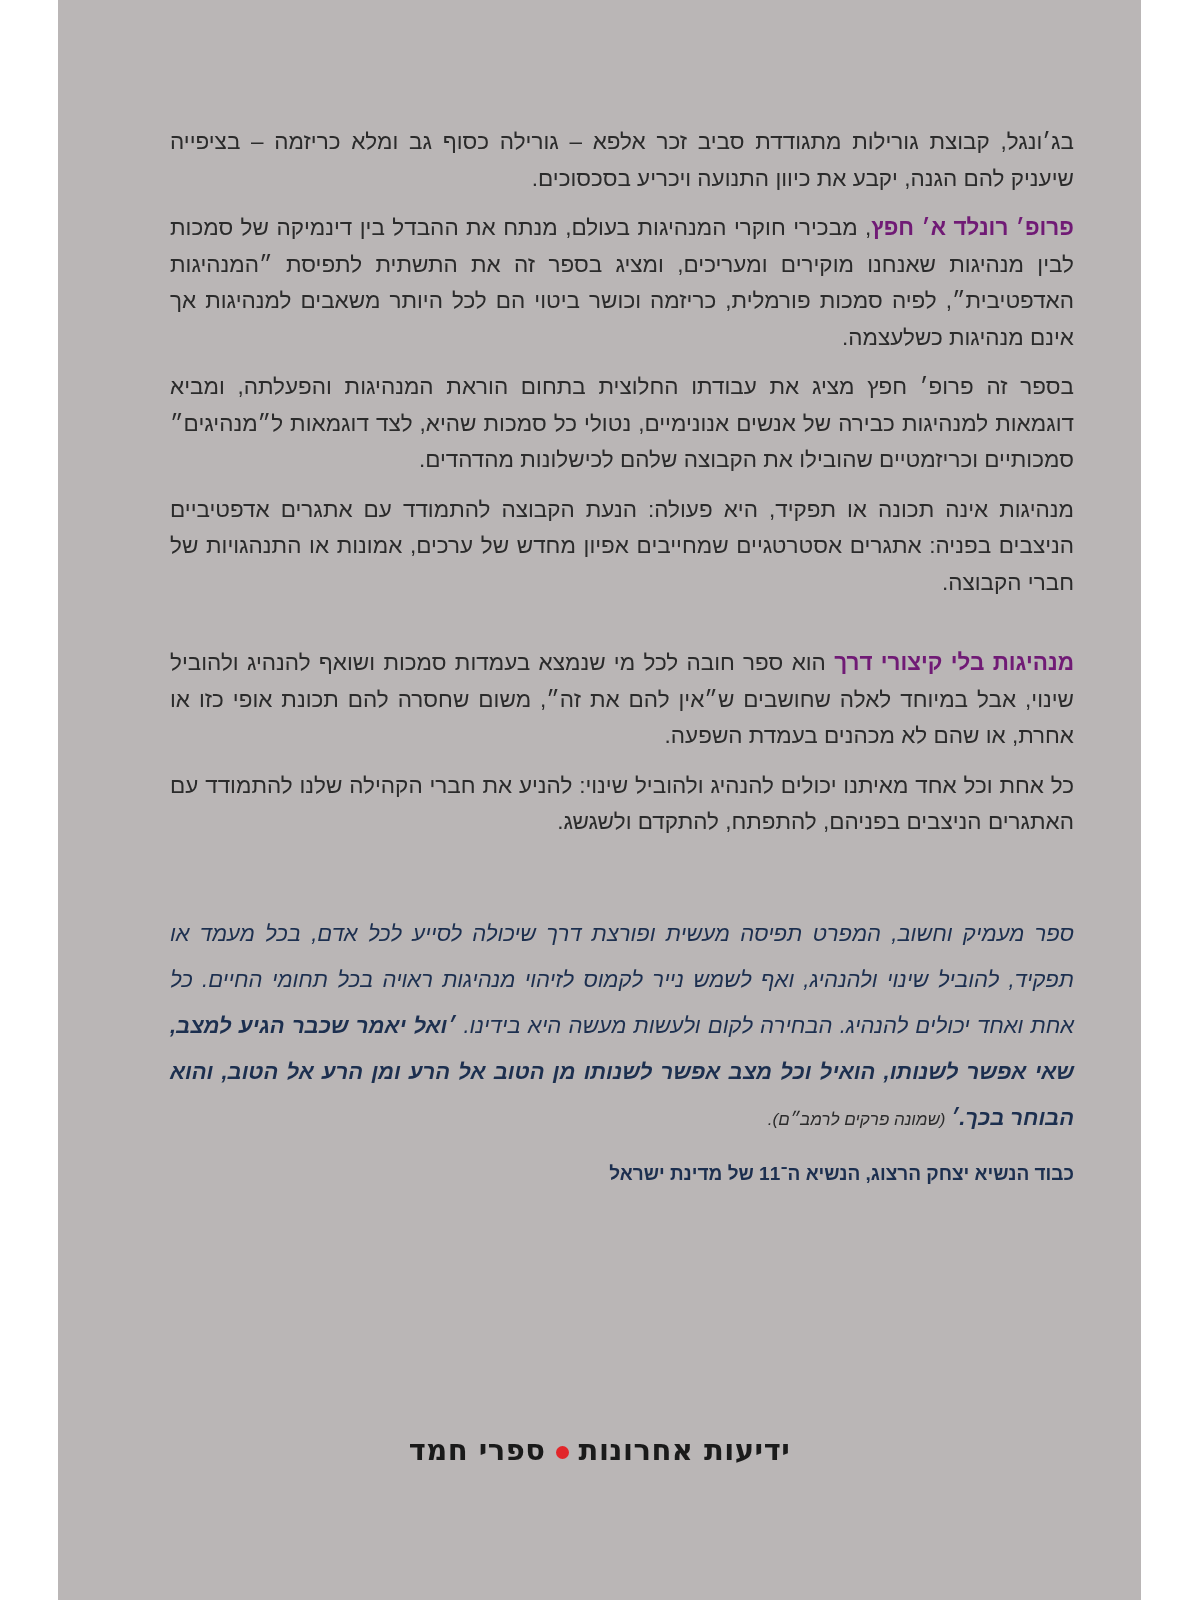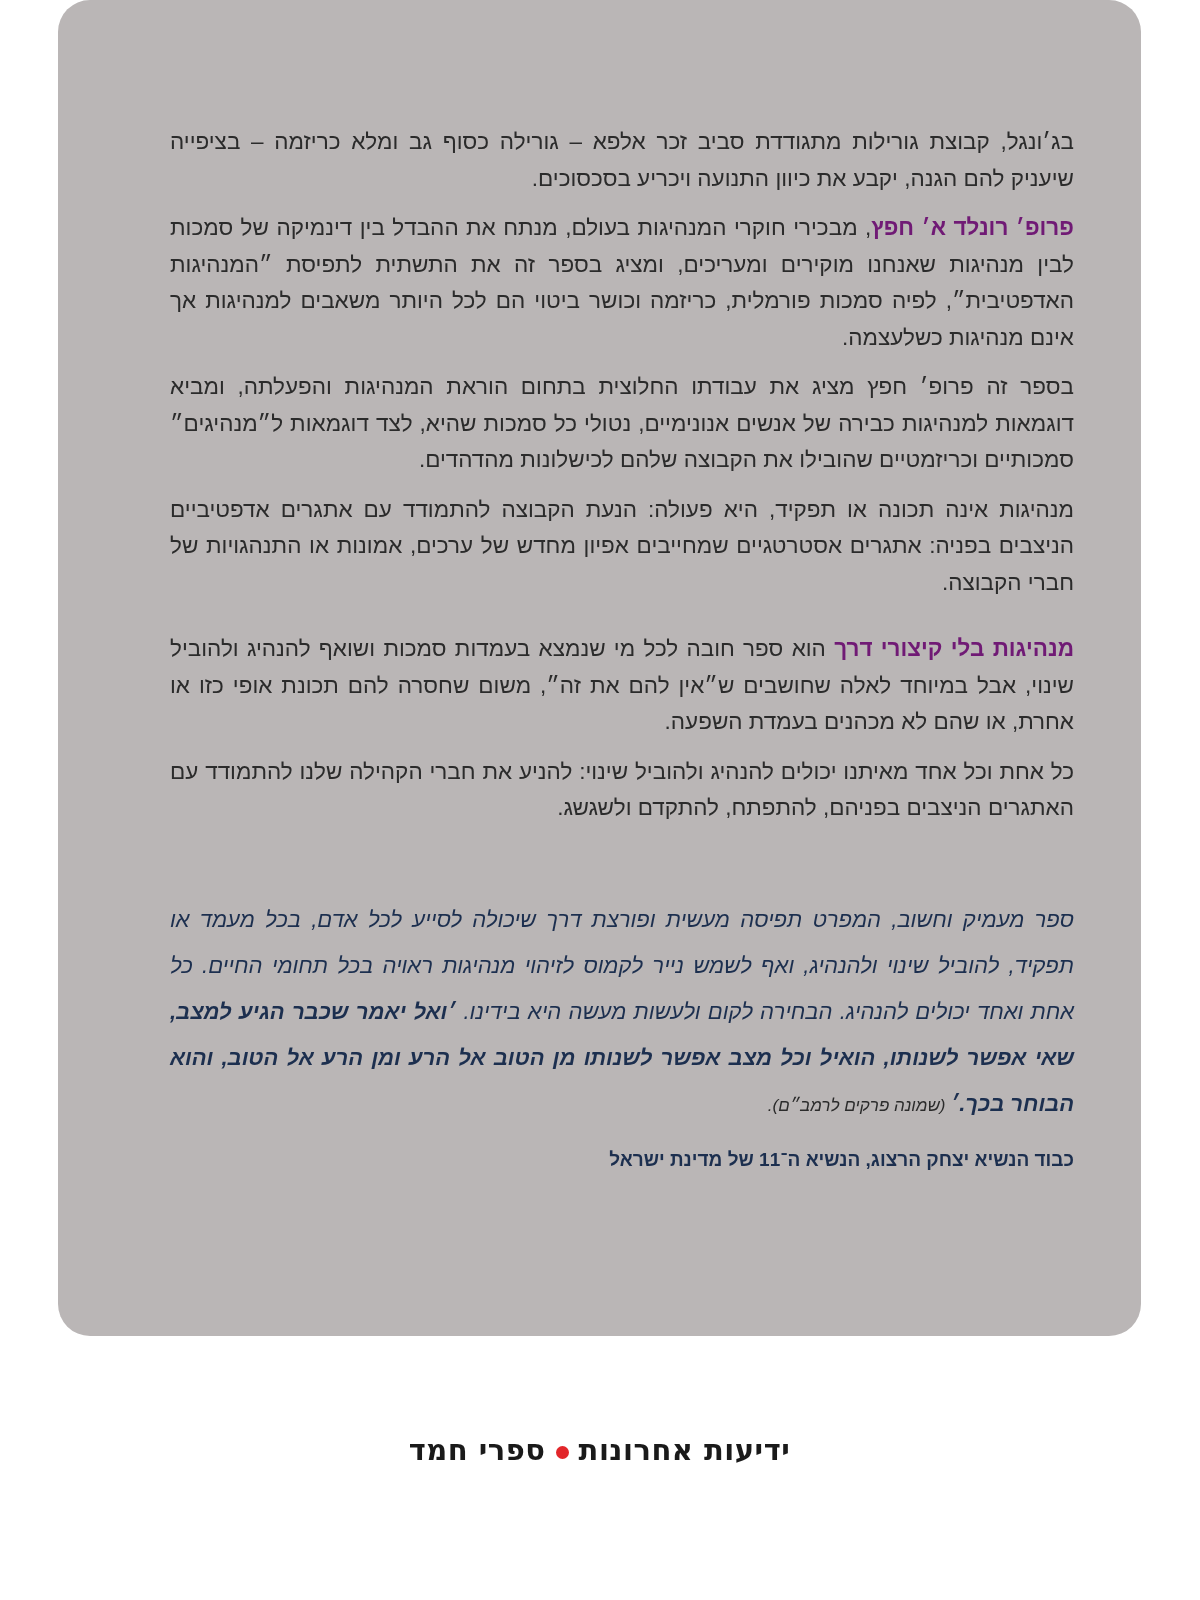--- a/index.html
+++ b/index.html
@@ -1,29 +1,28 @@
 <!DOCTYPE html>
 <html><head>
 <meta charset="utf-8">
 <style>
   html, body { margin: 0; padding: 0; background: #ffffff; }
   body { width: 1200px; height: 1600px; position: relative; overflow: hidden; }
   .page {
-    position: absolute; left: 58px; top: 0; width: 1083px; height: 1336px;
+    position: absolute; left: 58px; top: 0; width: 1083px; height: 1600px;
     background: #bab6b6;
-    border-radius: 32px;
   }
   .content {
     position: absolute; left: 112px; top: 124px; width: 904px;
     direction: rtl; text-align: justify;
     font-family: "Liberation Sans", sans-serif;
     color: #2b2b2b; font-size: 22.5px; line-height: 36.5px;
   }
   .content p { margin: 0 0 13px 0; text-align-last: right; }
-  .content p.gap-top { margin-top: 30px; }
+  .content p.gap-top { margin-top: 44px; }
   .hl { color: #701a75; font-weight: bold; }
   .quote {
     margin-top: 70px !important;
     color: #1c2f4f; font-style: italic; font-size: 22px; line-height: 46px;
   }
   .quote .bold { font-weight: bold; }
   .quote .src { font-size: 17px; font-weight: normal; color: #2b2b2b; }
   .signature { color: #1c2f4f; font-weight: bold; font-size: 19px; margin-top: 4px !important; }
   .publisher {
     position: absolute; left: 0; width: 100%; top: 1433px;

